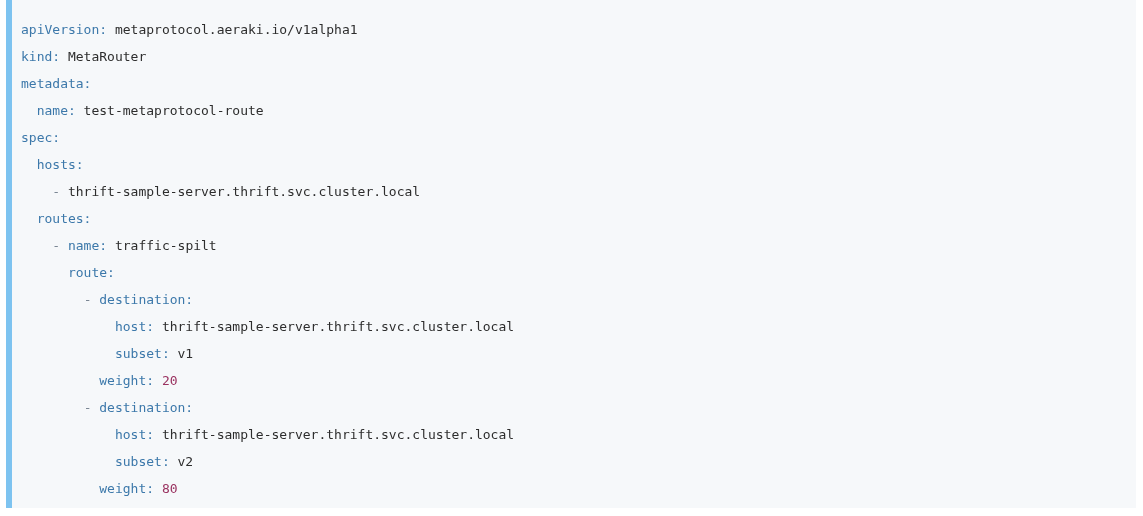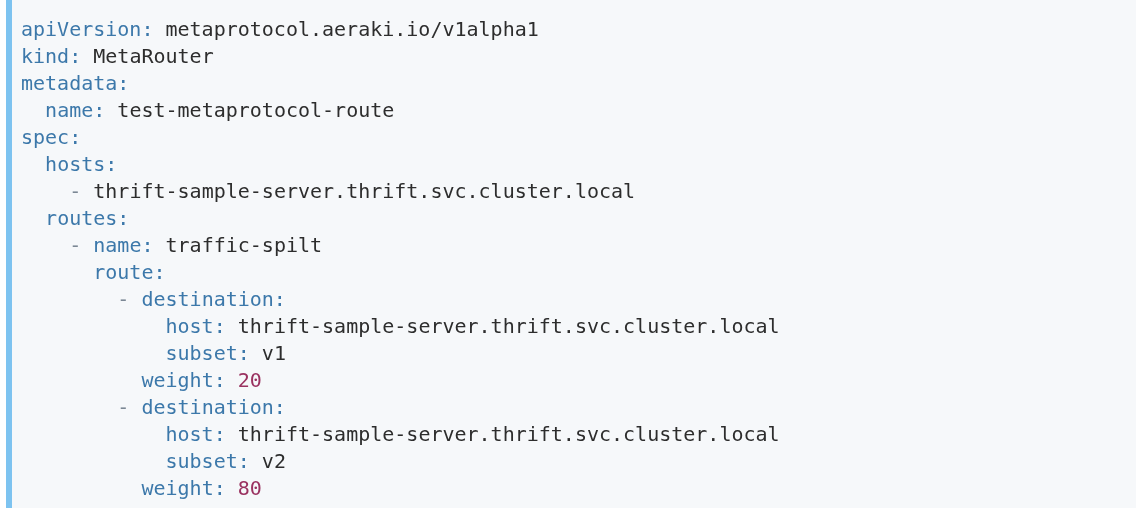--- a/index.html
+++ b/index.html
@@ -19,21 +19,21 @@
     margin: 0 7px 8px 6px;
     background: var(--code-bg, #f6f8fa);
     border-left: 6px solid var(--code-border, #7dc3f0);
     box-sizing: border-box;
     min-height: 508px;
   }
   .codecontent {
     margin: 0;
     padding: 16px 10px 6px 9px;
     font-family: "DejaVu Sans Mono", "Liberation Mono", monospace;
-    font-size: 20px;
+    font-size: 13px;
     line-height: 27px;
     white-space: pre;
     color: var(--tok-value, #2d2d2d);
     overflow: hidden;
   }
   .line { white-space: pre; }
   .tok-key   { color: var(--tok-key, #3c78aa); }
   .tok-value { color: var(--tok-value, #2d2d2d); }
   .tok-num   { color: var(--tok-num, #9a3260); text-align: center; }
   .tok-dash  { color: var(--tok-dash, #7b8794); }

